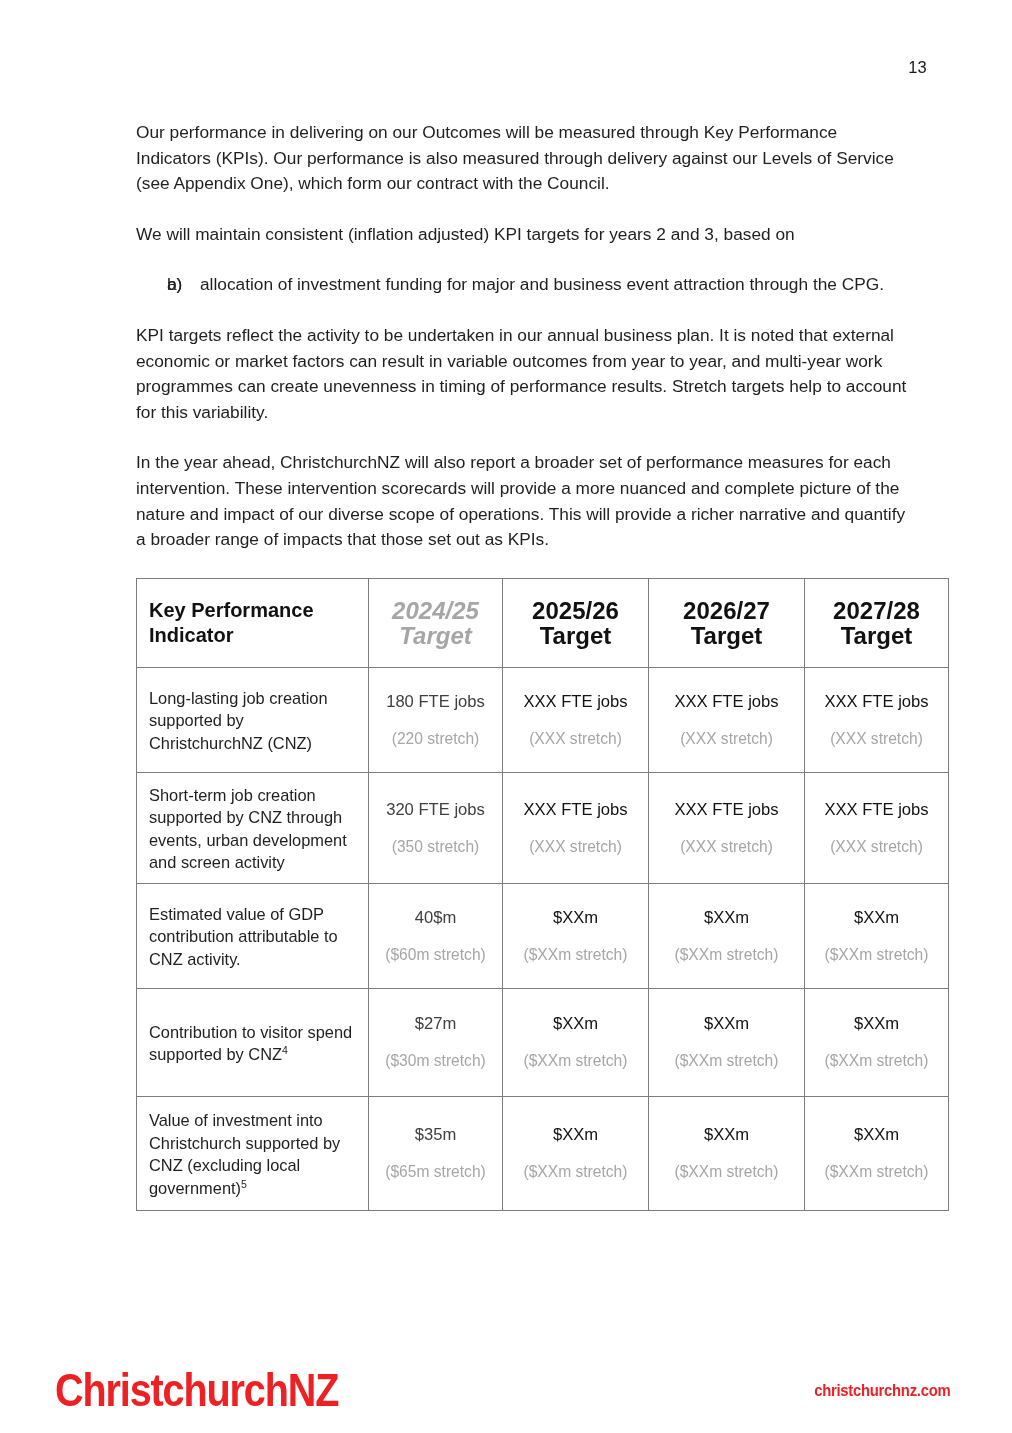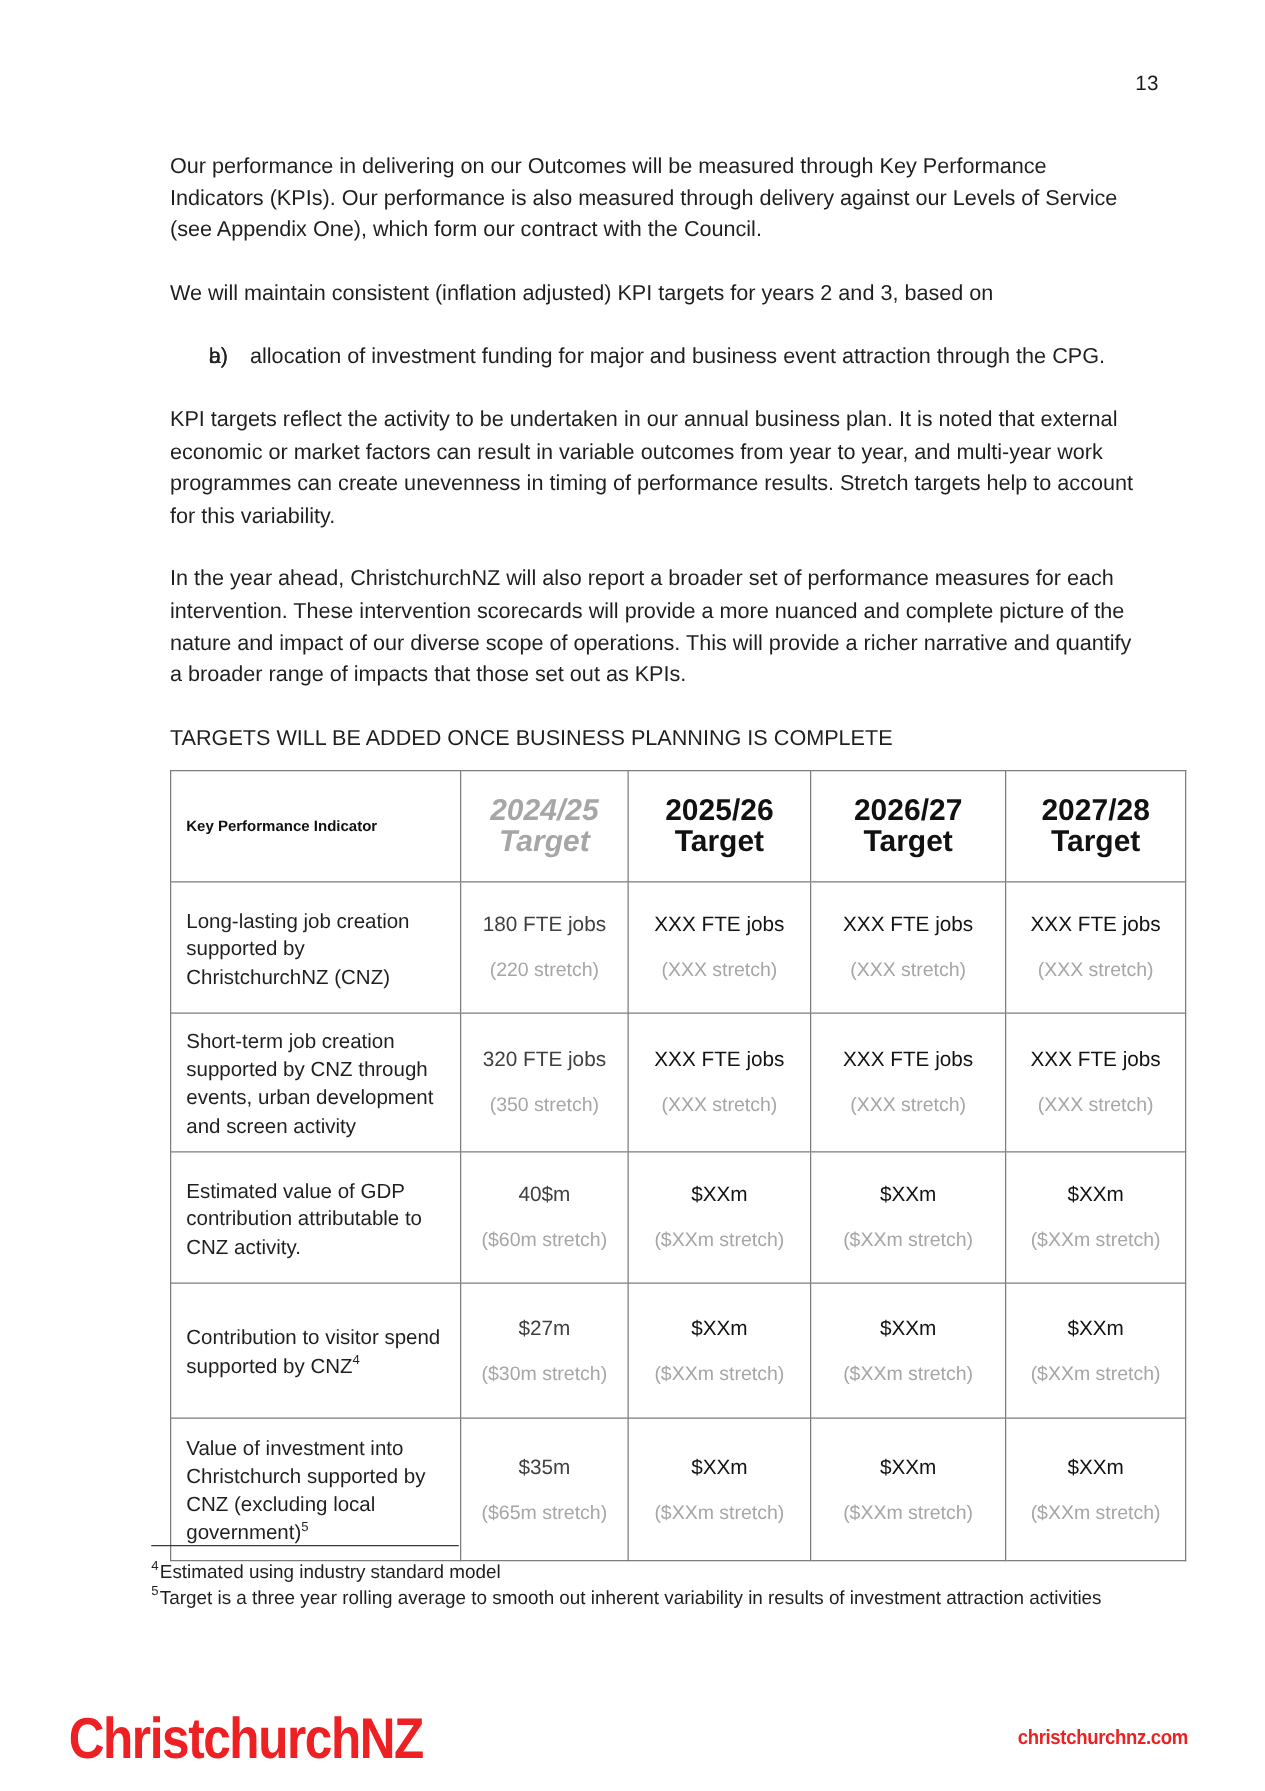--- a/index.html
+++ b/index.html
@@ -96,21 +96,21 @@
   col.c-2526  { width: 146px; }
   col.c-2627  { width: 156px; }
   col.c-2728  { width: 144px; }
 
   table.kpi thead th {
     height: 72px;
     padding: 8px 10px;
   }
   .th-kpi {
     text-align: left;
-    font-size: 12px;
+    font-size: 20px;
     font-weight: bold;
     line-height: 25px;
     color: #111;
     padding-left: 12px !important;
   }
   .th-year {
     text-align: center;
     font-size: 24px;
     font-weight: bold;
     line-height: 25px;
@@ -244,21 +244,20 @@
       </li>
       <li>
         <span class="marker">b)</span>
         <span>allocation of investment funding for major and business event attraction through the CPG.</span>
       </li>
     </ol>
 
     <p class="para">KPI targets reflect the activity to be undertaken in our annual business plan. It is noted that external economic or market factors can result in variable outcomes from year to year, and multi-year work programmes can create unevenness in timing of performance results. Stretch targets help to account for this variability.</p>
     <p class="para">In the year ahead, ChristchurchNZ will also report a broader set of performance measures for each intervention. These intervention scorecards will provide a more nuanced and complete picture of the nature and impact of our diverse scope of operations. This will provide a richer narrative and quantify a broader range of impacts that those set out as KPIs.</p>
 
-    <div class="targets-note">TARGETS WILL BE ADDED ONCE BUSINESS PLANNING IS COMPLETE</div>
 
     <table class="kpi">
       <colgroup>
         <col class="c-kpi">
           <col class="c-2425">
           <col class="c-2526">
           <col class="c-2627">
           <col class="c-2728">
       </colgroup>
       <thead>
@@ -384,24 +383,19 @@
           <td class="val">
             <span class="v-main">$XXm</span>
             <span class="v-stretch">($XXm stretch)</span>
           </td>
         </tr>
 
       </tbody>
     </table>
   </div>
 
-  <div class="footnotes">
-    <div class="fn-rule"></div>
-    <p class="fn-line"><sup>4</sup><span>Estimated using industry standard model</span></p>
-    <p class="fn-line"><sup>5</sup><span>Target is a three year rolling average to smooth out inherent variability in results of investment attraction activities</span></p>
-  </div>
 
   <div class="footer">
     <div class="brand-logo">ChristchurchNZ</div>
     <div class="brand-url">christchurchnz.com</div>
   </div>
 
 </div>
 
 </body></html>

